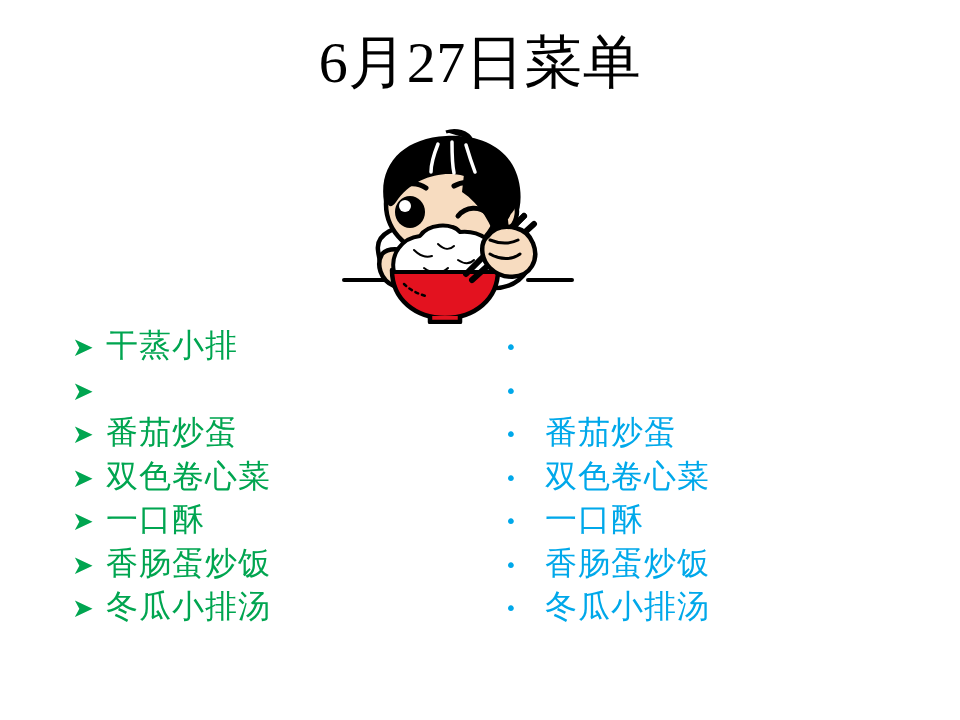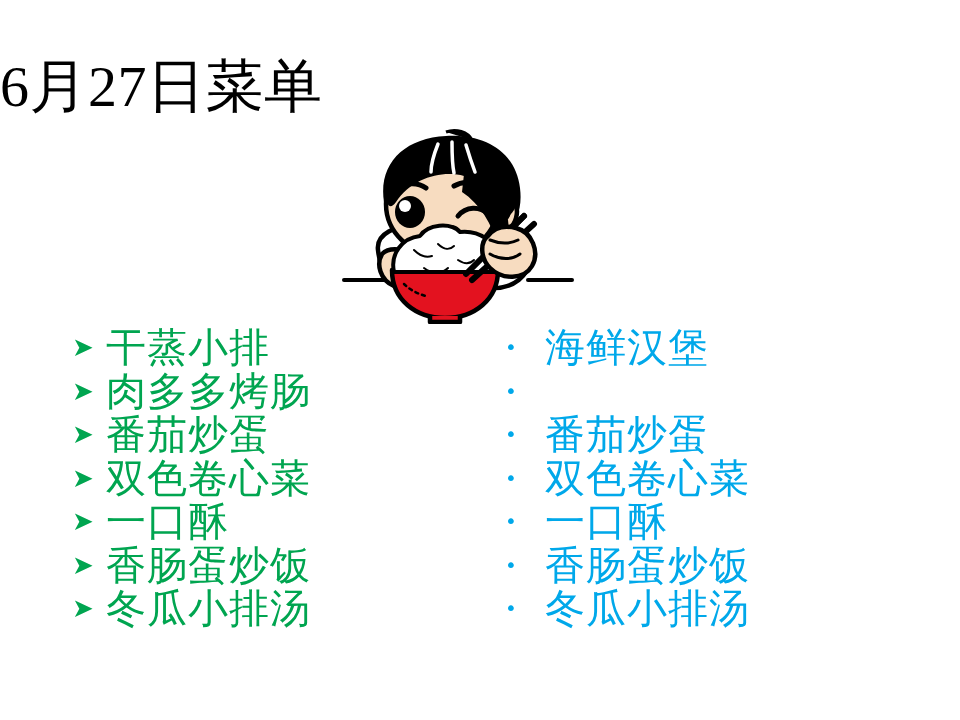--- a/index.html
+++ b/index.html
@@ -11,23 +11,24 @@
     width: 960px;
     height: 720px;
     position: relative;
     overflow: hidden;
     font-family: "Liberation Serif", "DejaVu Serif", serif;
   }
 
   
   #slide-title {
     position: absolute;
-    top: 56px;
+    top: 32px;
     left: 0;
     width: 960px;
+    text-align: center;
     font-family: "Liberation Serif", "DejaVu Serif", serif;
     font-size: 58px;
     line-height: 1.08;
     color: #000000;
     letter-spacing: 0.5px;
     white-space: nowrap;
   }
 
   
   #illustration {
@@ -58,22 +59,22 @@
     line-height: 43.5px;
   }
 
   .bullet {
     flex: 0 0 auto;
     text-align: left;
     font-family: "DejaVu Sans", sans-serif;
   }
   .menu-text {
     flex: 0 0 auto;
-    font-family: Liberation Serif, serif;
-    font-size: 40px;
+    font-family: Liberation Mono, monospace;
+    font-size: 32px;
     letter-spacing: 1px;
     white-space: nowrap;
   }
 
   
   #menu-column-left .bullet {
     width: 34px;
     font-size: 26px;
     color: #00a550;
     line-height: 43.5px;
@@ -163,21 +164,20 @@
 </div>
 
 <div id="menu-column-left" class="menu-column">
 
   <div class="menu-item">
     <span class="bullet">➤</span>
     <span class="menu-text">干蒸小排</span>
   </div>
   <div class="menu-item">
     <span class="bullet">➤</span>
-    <span class="menu-text">肉多多烤肠</span>
   </div>
   <div class="menu-item">
     <span class="bullet">➤</span>
     <span class="menu-text">番茄炒蛋</span>
   </div>
   <div class="menu-item">
     <span class="bullet">➤</span>
     <span class="menu-text">双色卷心菜</span>
   </div>
   <div class="menu-item">
@@ -191,21 +191,20 @@
   <div class="menu-item">
     <span class="bullet">➤</span>
     <span class="menu-text">冬瓜小排汤</span>
   </div>
 </div>
 
 <div id="menu-column-right" class="menu-column">
 
   <div class="menu-item">
     <span class="bullet">•</span>
-    <span class="menu-text">海鲜汉堡</span>
   </div>
   <div class="menu-item">
     <span class="bullet">•</span>
   </div>
   <div class="menu-item">
     <span class="bullet">•</span>
     <span class="menu-text">番茄炒蛋</span>
   </div>
   <div class="menu-item">
     <span class="bullet">•</span>

